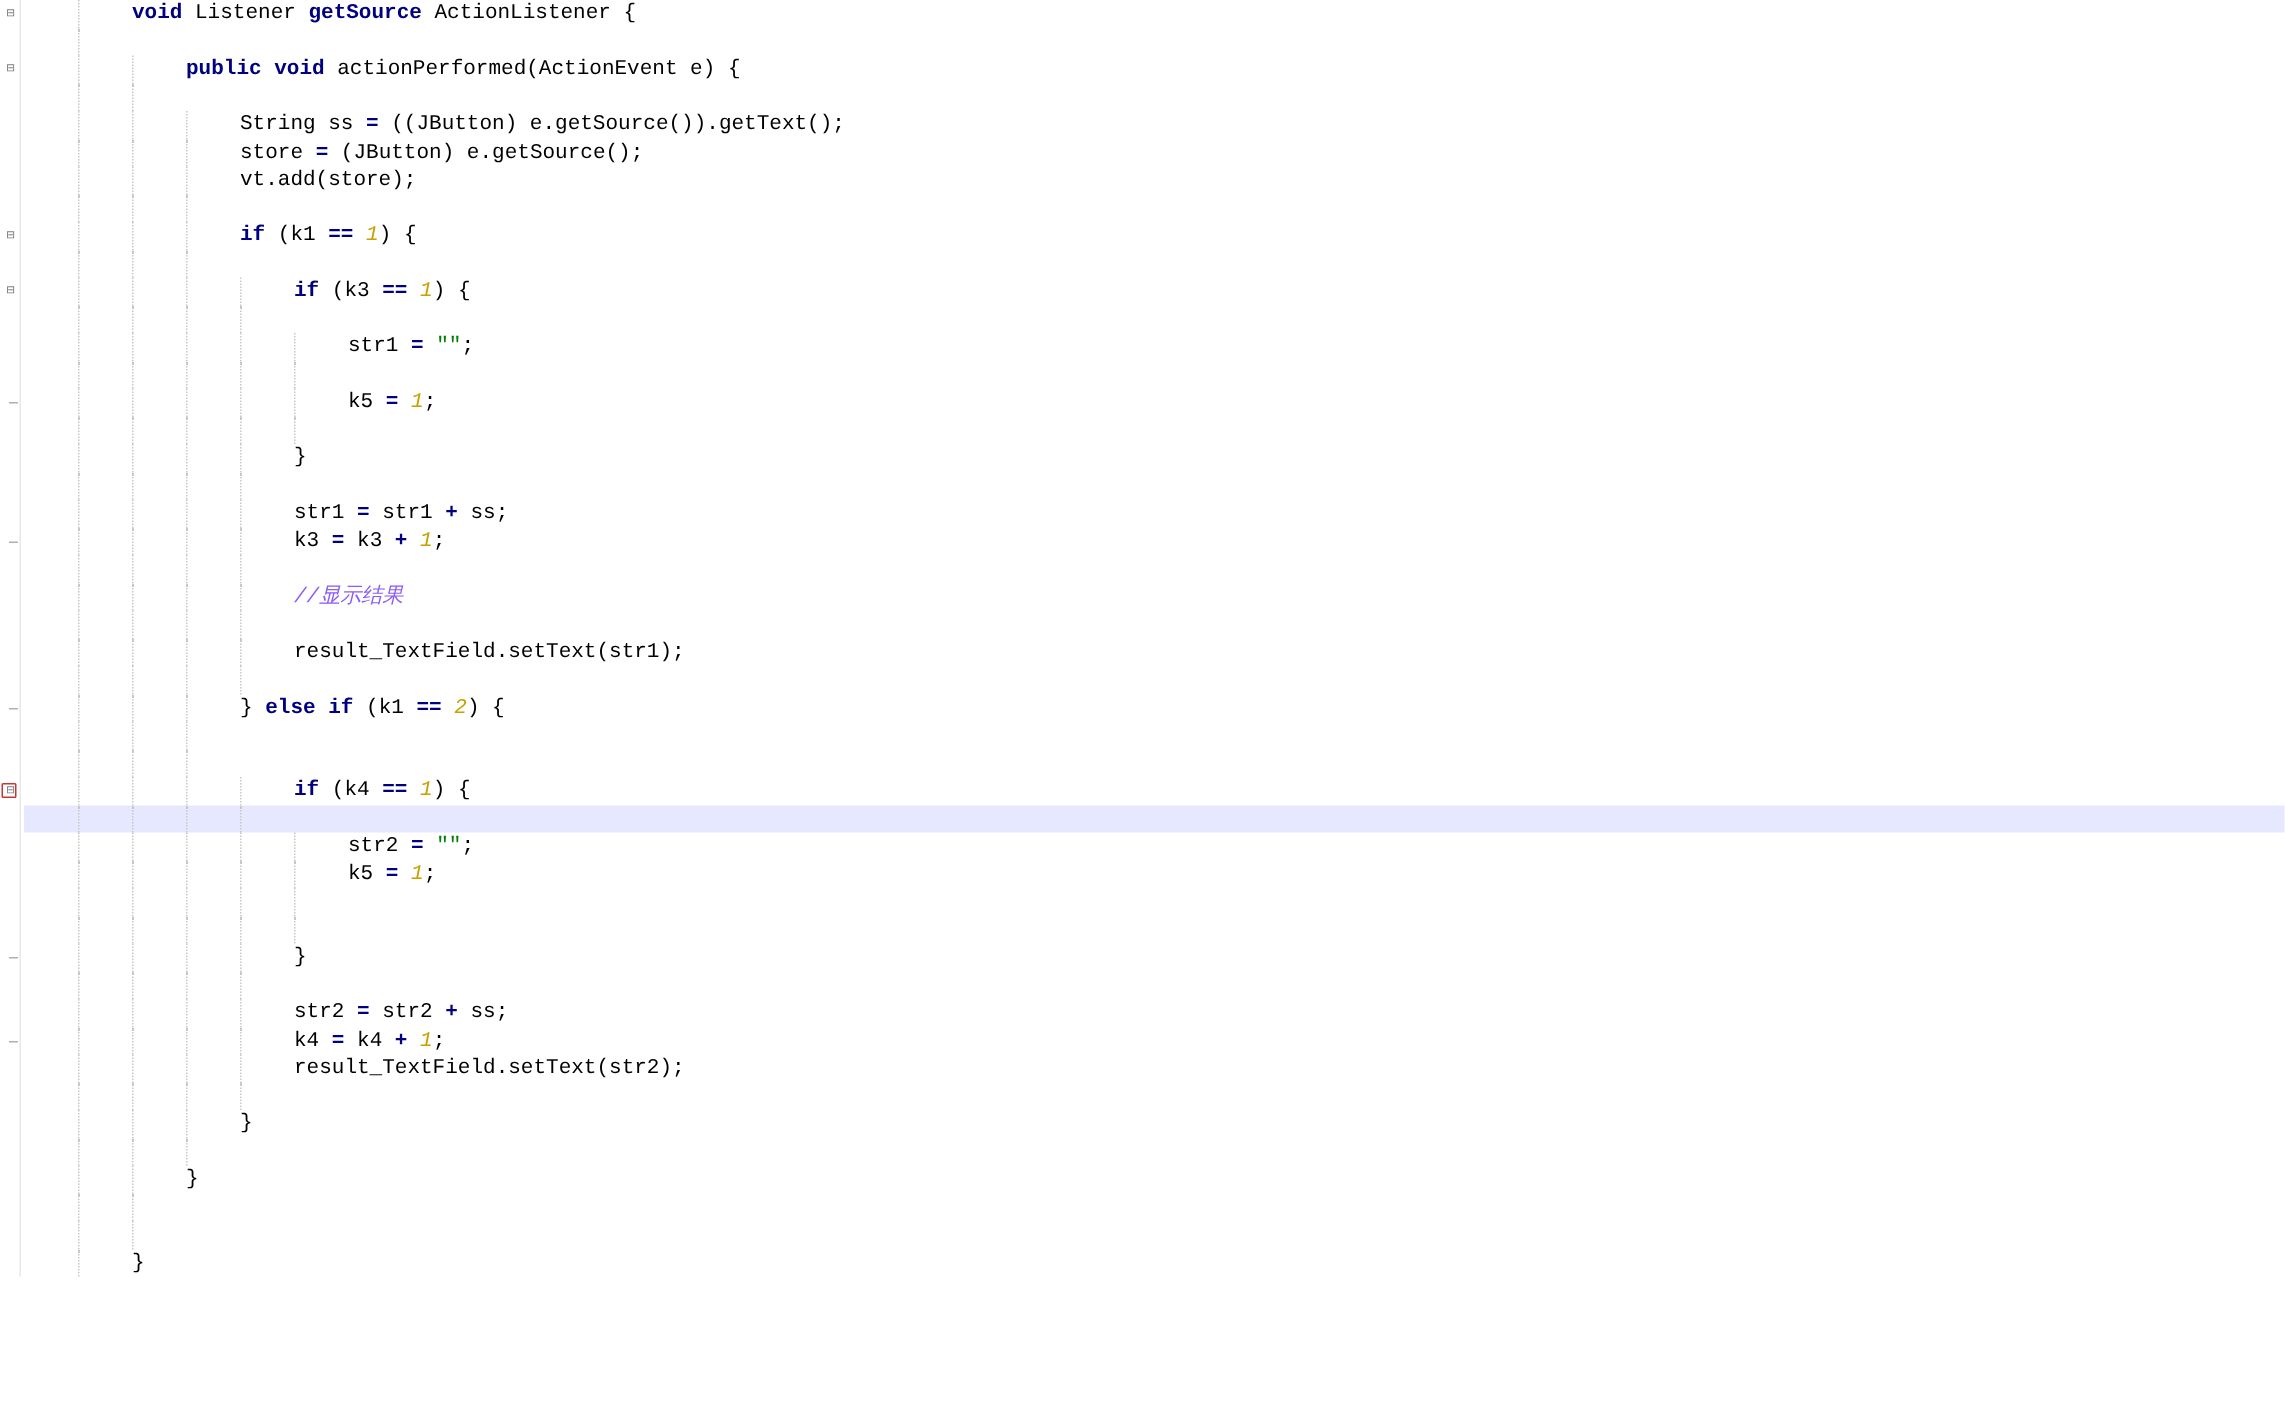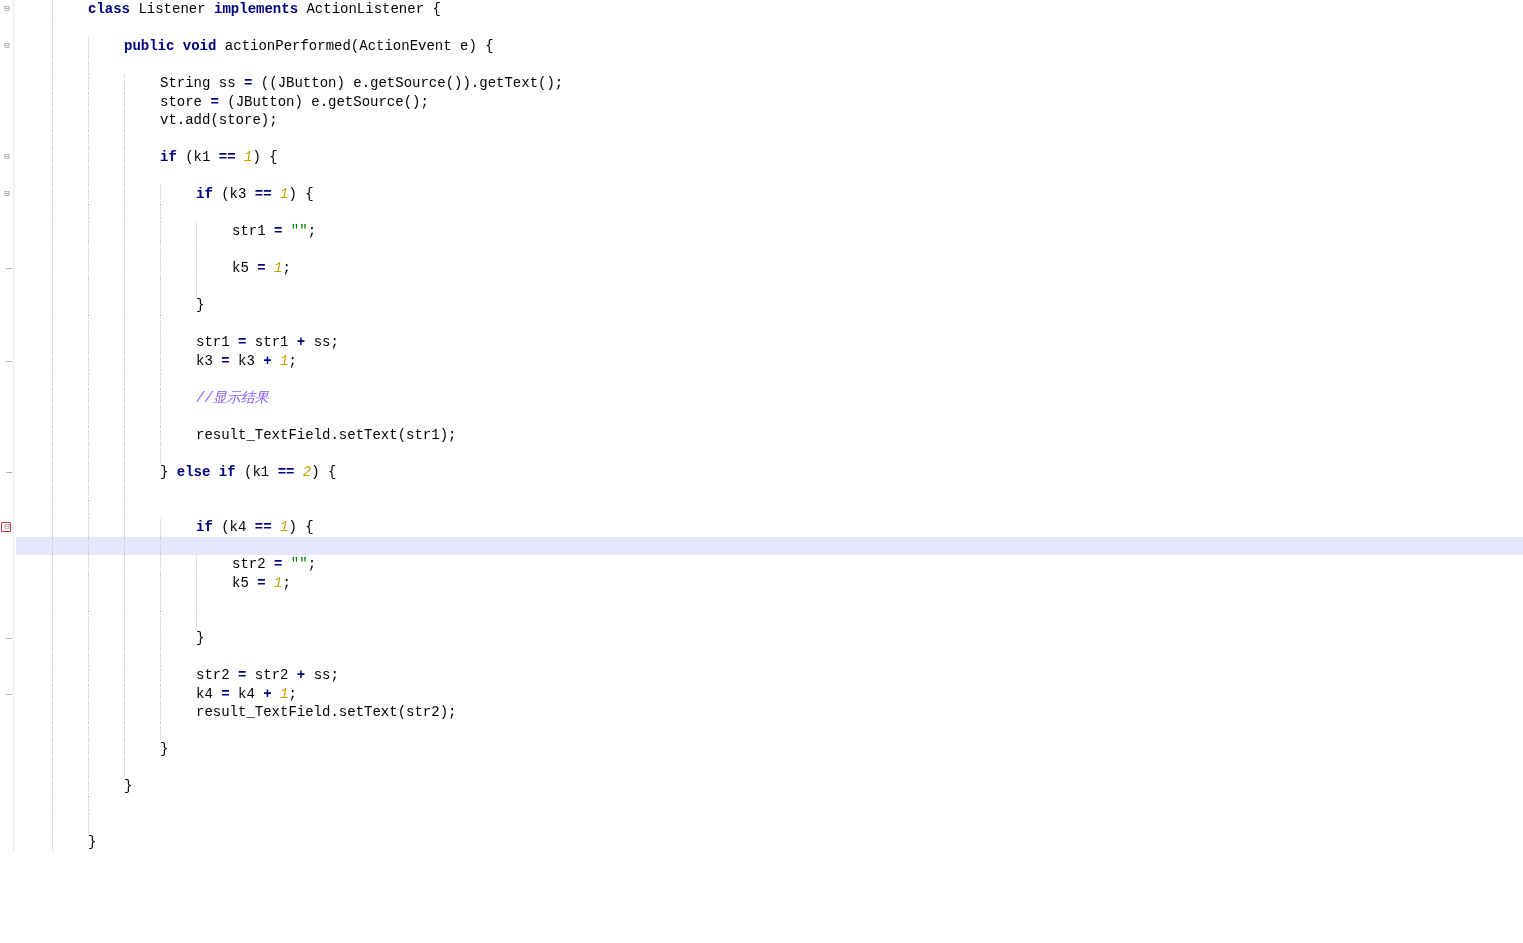--- a/index.html
+++ b/index.html
@@ -80,21 +80,21 @@
     <div class="gutter-dash" style="top: 268px;"></div>
     <div class="gutter-dash" style="top: 360.5px;"></div>
     <div class="gutter-dash" style="top: 471.5px;"></div>
     <div class="gutter-dash" style="top: 638px;"></div>
     <div class="gutter-dash" style="top: 693.5px;"></div>
     <div class="gutter-mark" style="top: 522px; left: 1px;">
       <div class="gutter-red"></div>
     </div>
   </div>
 <div class="editor">
-    <div class="line"><span class="" style="display:inline-block;width:36px;height:18.5px;vertical-align:top"></span><span class="indent-guide" style="display:inline-block;width:36px;height:18.5px;vertical-align:top"></span><span class="kw">class</span> Listener <span class="kw">implements</span> ActionListener {</div>
+    <div class="line"><span class="" style="display:inline-block;width:36px;height:18.5px;vertical-align:top"></span><span class="indent-guide" style="display:inline-block;width:36px;height:18.5px;vertical-align:top"></span><span class="kw">void</span> Listener <span class="kw">getSource</span> ActionListener {</div>
     <div class="line"><span class="" style="display:inline-block;width:36px;height:18.5px;vertical-align:top"></span><span class="indent-guide" style="display:inline-block;width:36px;height:18.5px;vertical-align:top"></span></div>
     <div class="line"><span class="" style="display:inline-block;width:36px;height:18.5px;vertical-align:top"></span><span class="indent-guide" style="display:inline-block;width:36px;height:18.5px;vertical-align:top"></span><span class="indent-guide" style="display:inline-block;width:36px;height:18.5px;vertical-align:top"></span><span class="kw">public void</span> actionPerformed(ActionEvent e) {</div>
     <div class="line"><span class="" style="display:inline-block;width:36px;height:18.5px;vertical-align:top"></span><span class="indent-guide" style="display:inline-block;width:36px;height:18.5px;vertical-align:top"></span><span class="indent-guide" style="display:inline-block;width:36px;height:18.5px;vertical-align:top"></span></div>
     <div class="line"><span class="" style="display:inline-block;width:36px;height:18.5px;vertical-align:top"></span><span class="indent-guide" style="display:inline-block;width:36px;height:18.5px;vertical-align:top"></span><span class="indent-guide" style="display:inline-block;width:36px;height:18.5px;vertical-align:top"></span><span class="indent-guide" style="display:inline-block;width:36px;height:18.5px;vertical-align:top"></span>String ss <span class="op">=</span> ((JButton) e.getSource()).getText();</div>
     <div class="line"><span class="" style="display:inline-block;width:36px;height:18.5px;vertical-align:top"></span><span class="indent-guide" style="display:inline-block;width:36px;height:18.5px;vertical-align:top"></span><span class="indent-guide" style="display:inline-block;width:36px;height:18.5px;vertical-align:top"></span><span class="indent-guide" style="display:inline-block;width:36px;height:18.5px;vertical-align:top"></span>store <span class="op">=</span> (JButton) e.getSource();</div>
     <div class="line"><span class="" style="display:inline-block;width:36px;height:18.5px;vertical-align:top"></span><span class="indent-guide" style="display:inline-block;width:36px;height:18.5px;vertical-align:top"></span><span class="indent-guide" style="display:inline-block;width:36px;height:18.5px;vertical-align:top"></span><span class="indent-guide" style="display:inline-block;width:36px;height:18.5px;vertical-align:top"></span>vt.add(store);</div>
     <div class="line"><span class="" style="display:inline-block;width:36px;height:18.5px;vertical-align:top"></span><span class="indent-guide" style="display:inline-block;width:36px;height:18.5px;vertical-align:top"></span><span class="indent-guide" style="display:inline-block;width:36px;height:18.5px;vertical-align:top"></span><span class="indent-guide" style="display:inline-block;width:36px;height:18.5px;vertical-align:top"></span></div>
     <div class="line"><span class="" style="display:inline-block;width:36px;height:18.5px;vertical-align:top"></span><span class="indent-guide" style="display:inline-block;width:36px;height:18.5px;vertical-align:top"></span><span class="indent-guide" style="display:inline-block;width:36px;height:18.5px;vertical-align:top"></span><span class="indent-guide" style="display:inline-block;width:36px;height:18.5px;vertical-align:top"></span><span class="kw">if</span> (k1 <span class="op">==</span> <span class="num">1</span>) {</div>
     <div class="line"><span class="" style="display:inline-block;width:36px;height:18.5px;vertical-align:top"></span><span class="indent-guide" style="display:inline-block;width:36px;height:18.5px;vertical-align:top"></span><span class="indent-guide" style="display:inline-block;width:36px;height:18.5px;vertical-align:top"></span><span class="indent-guide" style="display:inline-block;width:36px;height:18.5px;vertical-align:top"></span></div>
     <div class="line"><span class="" style="display:inline-block;width:36px;height:18.5px;vertical-align:top"></span><span class="indent-guide" style="display:inline-block;width:36px;height:18.5px;vertical-align:top"></span><span class="indent-guide" style="display:inline-block;width:36px;height:18.5px;vertical-align:top"></span><span class="indent-guide" style="display:inline-block;width:36px;height:18.5px;vertical-align:top"></span><span class="indent-guide" style="display:inline-block;width:36px;height:18.5px;vertical-align:top"></span><span class="kw">if</span> (k3 <span class="op">==</span> <span class="num">1</span>) {</div>

